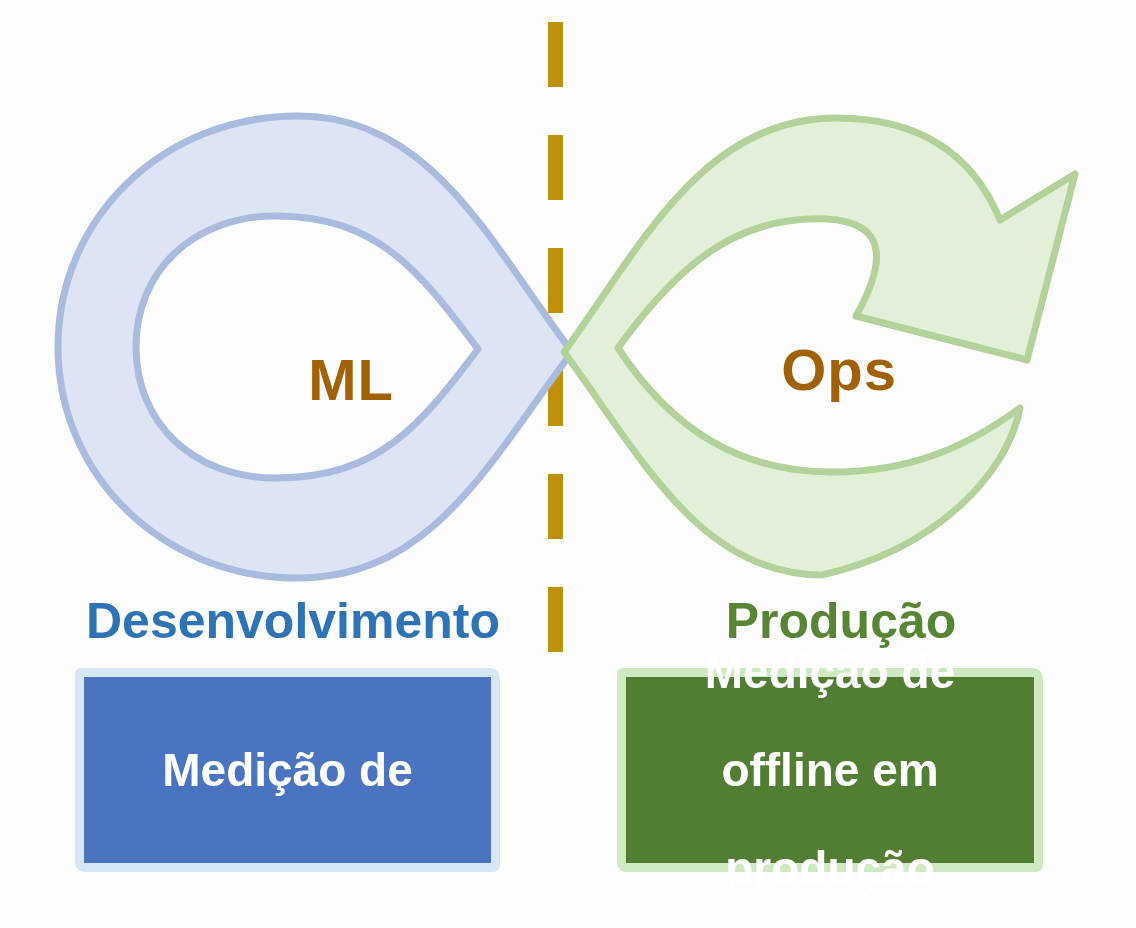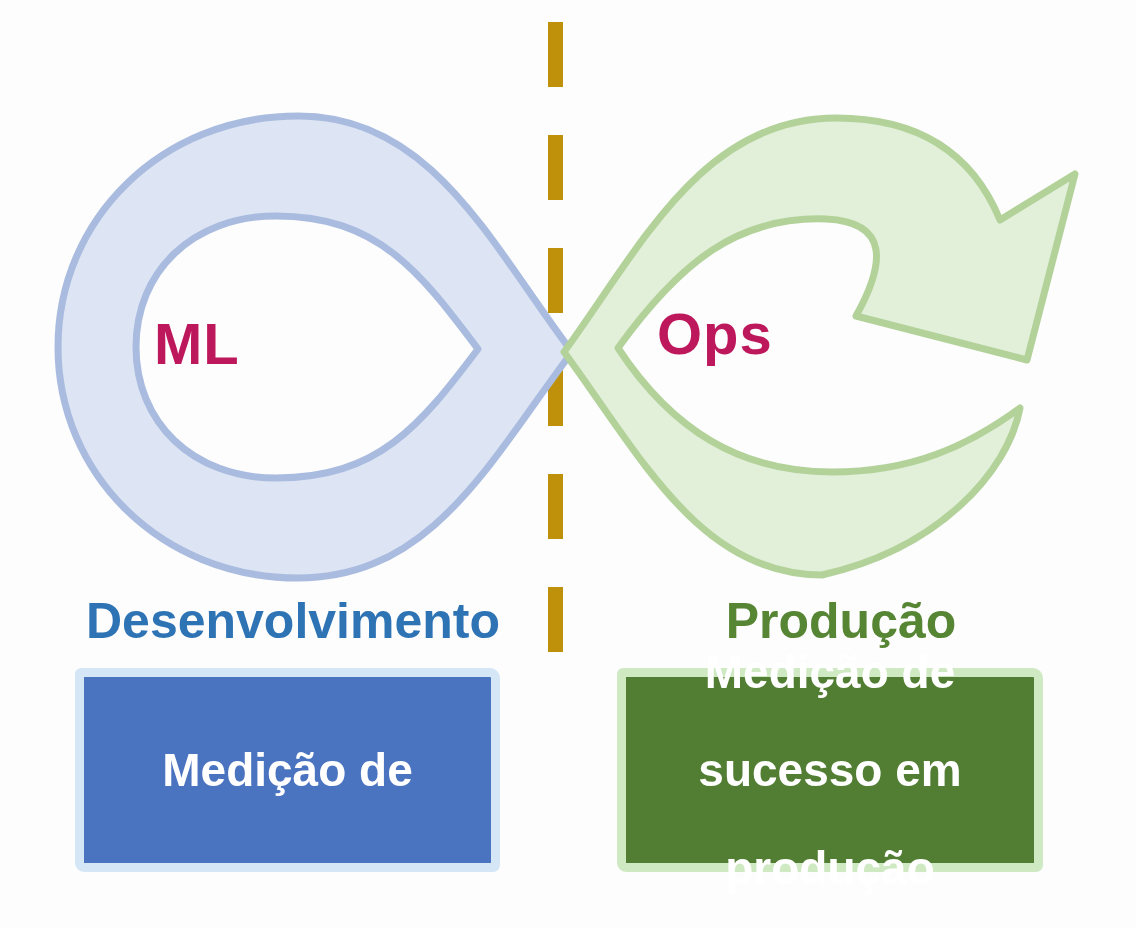--- a/index.html
+++ b/index.html
@@ -15,26 +15,27 @@
     overflow: hidden;
     font-family: "Liberation Sans", sans-serif;
   }
   .stage svg.loops {
     position: absolute;
     left: 0; top: 0;
   }
   .loop-label {
     position: absolute;
     width: 240px;
-    text-align: left;
+    text-align: right;
     font-weight: bold;
     font-size: 58px;
     letter-spacing: 1px;
-    color: #be185d;
+    color: #a16207;
     line-height: 1;
+    margin-top: 36px;
   }
   .loop-label.ml  { left: 154px; top: 315px; }
   .loop-label.ops { left: 657px; top: 305px; }
   .heading {
     position: absolute;
     width: 520px;
     text-align: center;
     font-weight: bold;
     font-size: 50px;
     line-height: 1.1;
@@ -114,17 +115,17 @@
 
   <div class="heading left">Desenvolvimento</div>
   <div class="heading right">Produção</div>
 
   <div class="measure-box blue">
     <span>Medição de</span>
   </div>
 
   <div class="measure-box green">
     <span>Medição de</span>
-    <span>sucesso em</span>
+    <span>offline em</span>
     <span>produção</span>
   </div>
 
 </div>
 
 </body></html>

